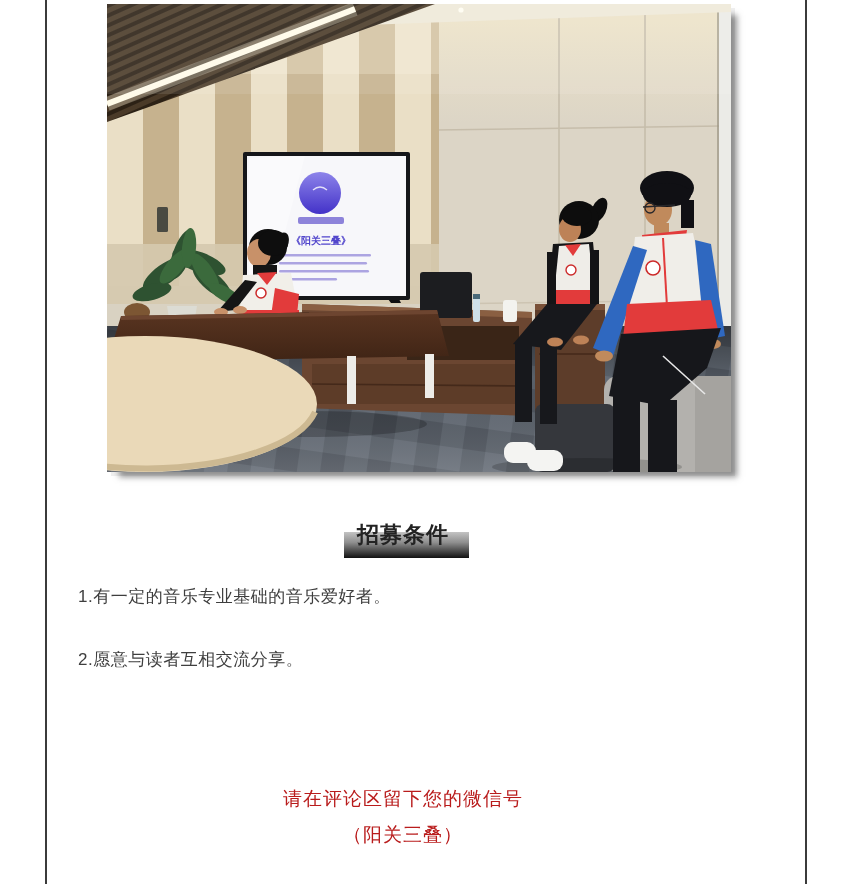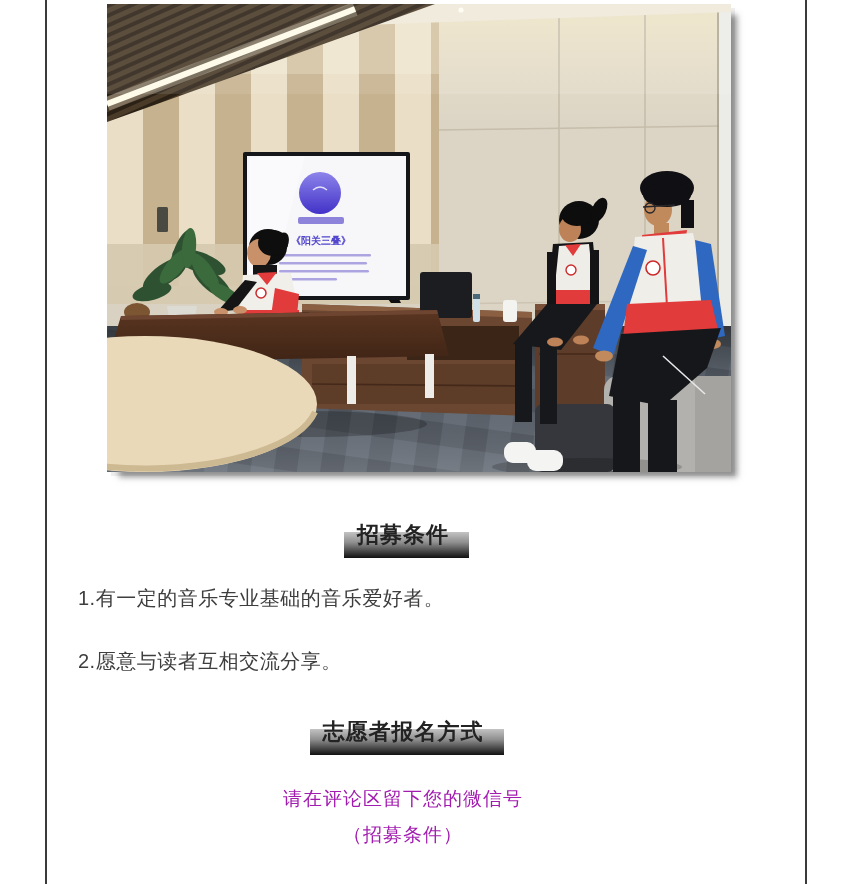--- a/index.html
+++ b/index.html
@@ -35,25 +35,25 @@
   .sec-title .bar-wrap{ display:inline-block; position:relative; padding:1px 10px; }
   .sec-title .bar-wrap::before{
     content:""; position:absolute; left:-3px; right:-10px; top:13px; bottom:-7px;
     background:linear-gradient(180deg,#c3c3c3 0%,#8f8f8f 40%,#111111 100%);
     z-index:0;
   }
   .sec-title .txt{ position:relative; z-index:1; }
 
   .item{
     position:absolute; left:78px; margin:0;
-    font-size:20px; color:#3e3e3e; letter-spacing:.5px;
+    font-size:17px; color:#3e3e3e; letter-spacing:.5px;
   }
   .cline{
     position:absolute; left:47px; width:712px; text-align:center; margin:0;
-    font-size:19px; color:#a21caf; letter-spacing:1px;
+    font-size:19px; color:#b91c1c; letter-spacing:1px;
   }
   #title-recruit{ top:519px; }
   #item-1{ top:585px; }
   #item-2{ top:648px;text-align:right; }
   #title-signup{ top:716px; }
   #cline-1{ top:786px; }
   #cline-2{ top:822px; }
   #cline-3{ top:858px; }
 </style>
 </head>
@@ -284,20 +284,17 @@
     </svg>
   </figure>
 
   <h2 class="sec-title" id="title-recruit">
     <span class="bar-wrap"><span class="txt">招募条件</span></span>
   </h2>
 
   <p class="item" id="item-1">1.有一定的音乐专业基础的音乐爱好者。</p>
   <p class="item" id="item-2">2.愿意与读者互相交流分享。</p>
 
-  <h2 class="sec-title" id="title-signup">
-    <span class="bar-wrap"><span class="txt">志愿者报名方式</span></span>
-  </h2>
 
   <p class="cline" id="cline-1">请在评论区留下您的微信号</p>
-  <p class="cline" id="cline-2">（招募条件）</p>
+  <p class="cline" id="cline-2">（阳关三叠）</p>
 
 </div>
 
 </body></html>

